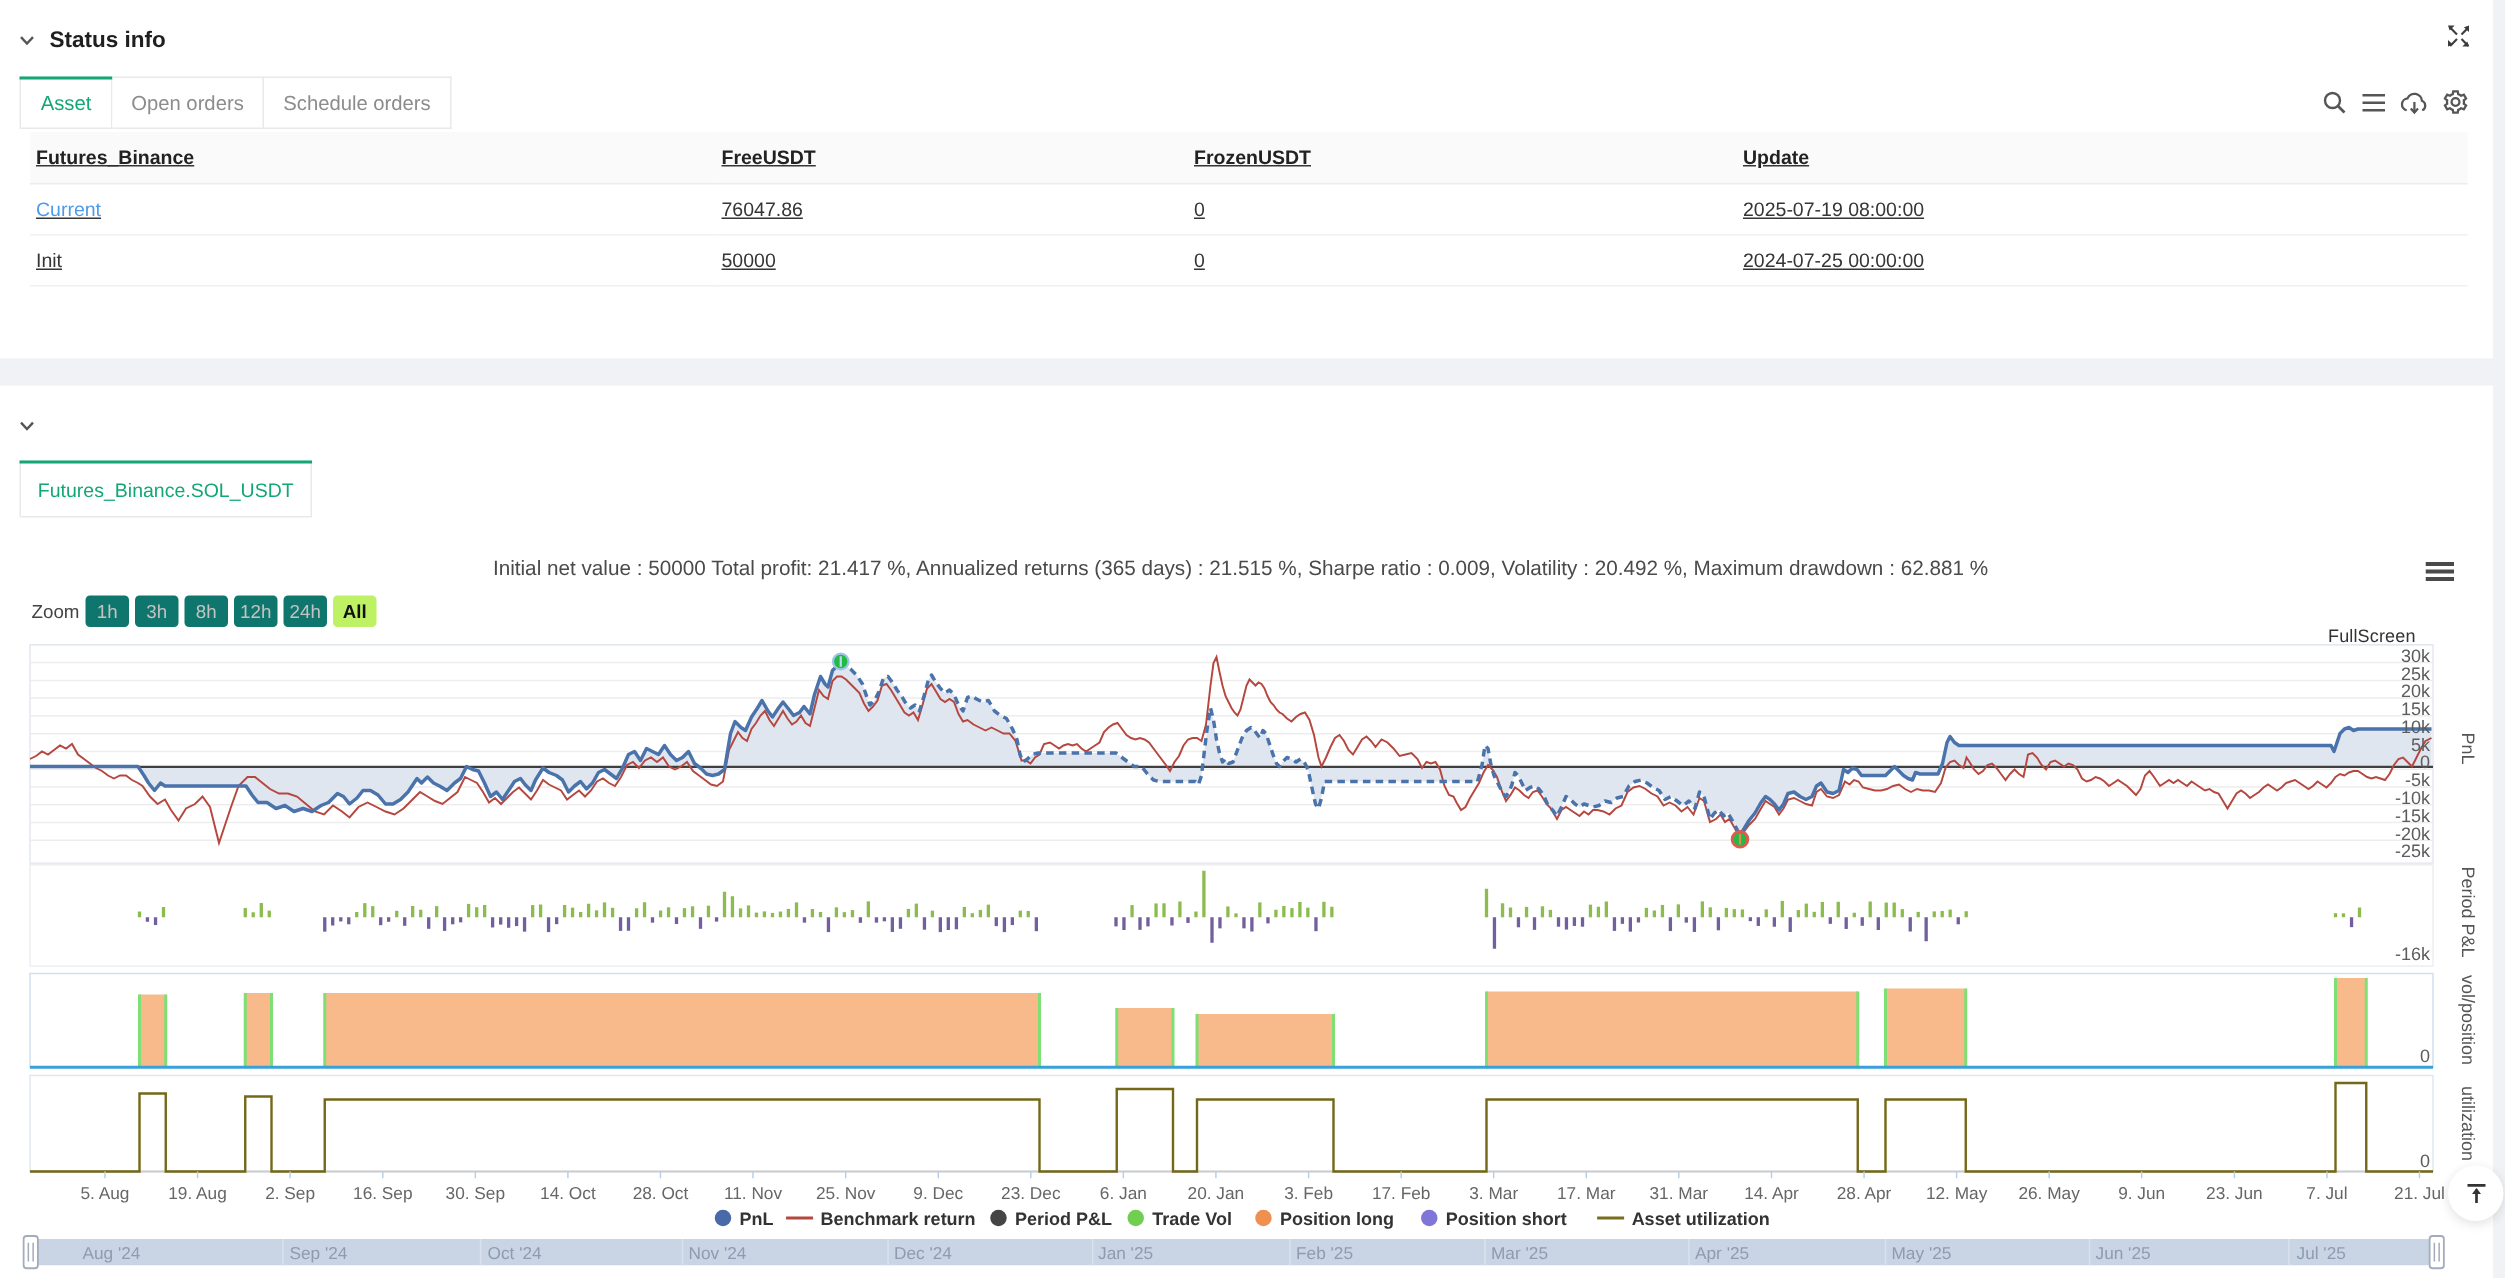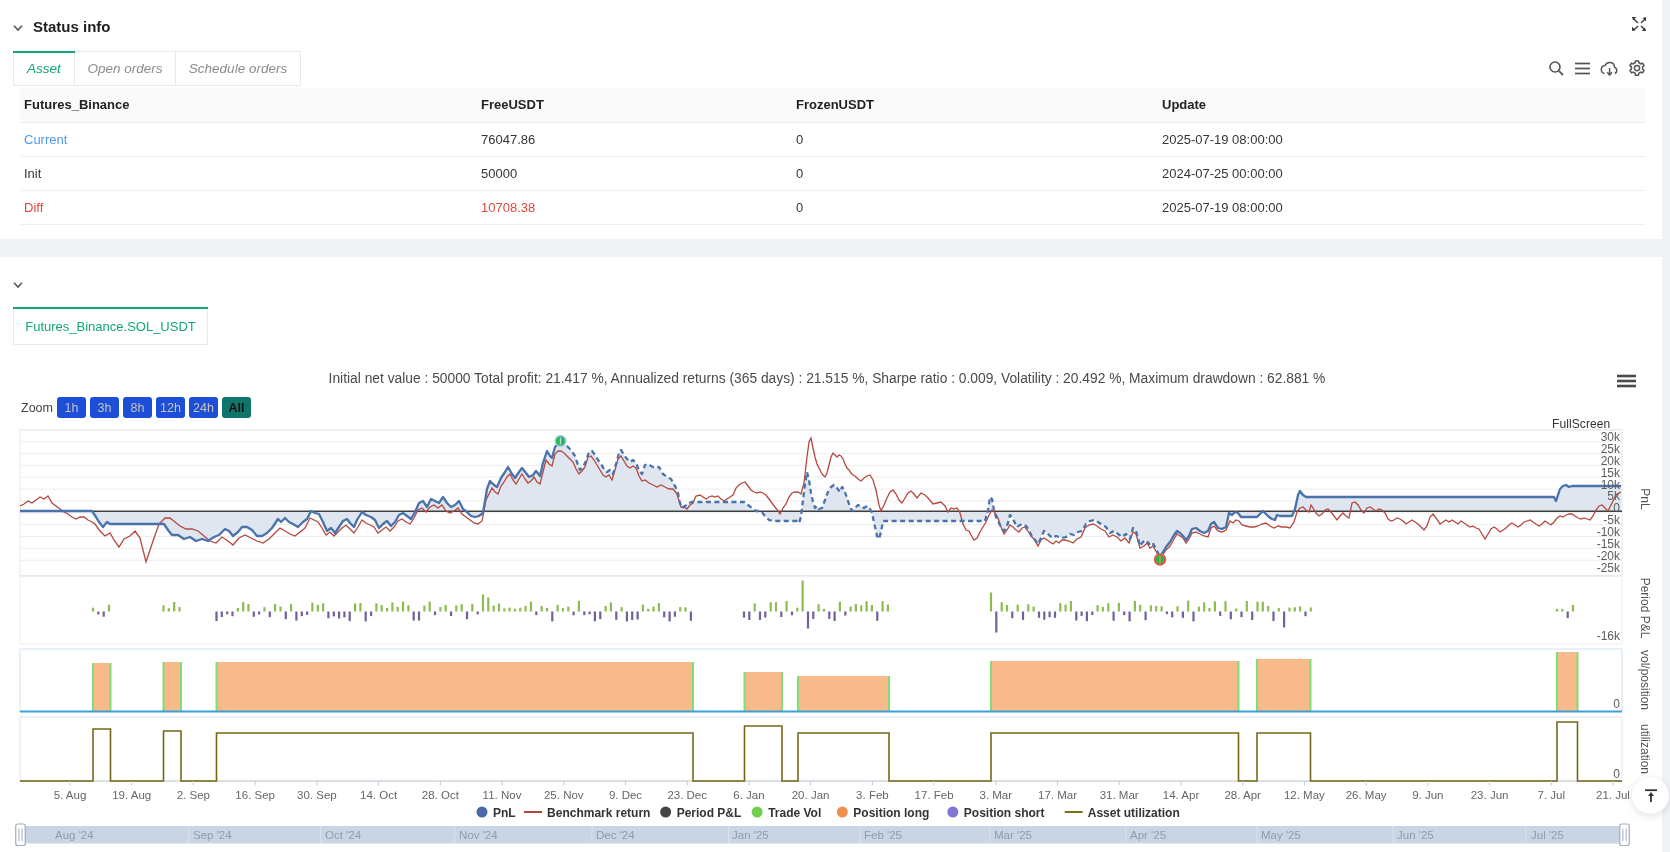--- a/index.html
+++ b/index.html
@@ -5,32 +5,32 @@
 .gutter { position:absolute; left:1662px; top:0; width:8px; height:852px; background:#f0f2f5; }
 .sep { position:absolute; left:0; top:239px; width:1662px; height:18px; background:#f0f2f5; }
 .sect-title { position:absolute; font-size:15px; font-weight:bold; color:#1f1f1f; }
 .chev { position:absolute; }
 .tabs { position:absolute; display:flex; }
 .tab { height:35px; border:1px solid #e9e9e9; border-left:none; background:#fff; display:flex; align-items:center; justify-content:center; font-size:13.5px; color:#8c8c8c; position:relative; }
 .tab.first { border-left:1px solid #e9e9e9; }
 .tab.active { color:#13a873; }
 .tab.sol { font-size:13px; }
 .tab.active::before { content:""; position:absolute; top:-1px; left:-1px; right:-1px; height:2px; background:#13a873; }
-table.grid { position:absolute; left:20px; top:88px; width:1625px; border-collapse:collapse; font-size:13px; color:#353535; }
+table.grid { position:absolute; left:20px; top:88px; width:1625px; border-collapse:collapse; font-size:13px; color:#353535;text-decoration:underline; }
 table.grid th { background:#fafafa; font-weight:bold; color:#222; text-align:left; height:34px; padding:0 0 0 4px; border-bottom:1px solid #ececec; }
 table.grid td { height:34px; padding:0 0 0 4px; border-bottom:1px solid #f0f0f0; }
 .blue { color:#4d9aec; }
 .red { color:#e0483c; }
 .icons-top { position:absolute; top:59px; left:1548px; display:flex; gap:9px; align-items:center; }
 .stats { position:absolute; top:371px; left:0; width:1654px; text-align:center; font-size:13.8px; color:#4a4a4a; }
 .fullscreen { position:absolute; top:373px; left:1552px; font-size:12px; color:#333; letter-spacing:0.1px;margin-top:44px; }
 .fsmenu { position:absolute; top:374px; left:1617px; }
 .zoomrow { position:absolute; top:397px; left:21px; display:flex; align-items:center; font-size:12.5px; color:#444; }
-.zbtn { width:29px; height:21px; margin-left:4px; background:#1d4ed8; color:#c3c3c3; border-radius:3px; display:flex; align-items:center; justify-content:center; font-size:12.5px; }
-.zbtn.all { background:#0f766e; color:#111; font-weight:bold; }
+.zbtn { width:29px; height:21px; margin-left:4px; background:#0f766e; color:#c3c3c3; border-radius:3px; display:flex; align-items:center; justify-content:center; font-size:12.5px; }
+.zbtn.all { background:#bef264; color:#111; font-weight:bold; }
 .backtop { position:absolute; left:1632px; top:777px; width:37px; height:37px; border-radius:50%; background:#fff; box-shadow:0 2px 8px rgba(0,0,0,0.12); display:flex; align-items:center; justify-content:center; }
 </style></head>
 <body>
 <div class="gutter"></div>
 <div class="sep"></div>
 
 <div class="chev" style="left:12px;top:20px;"><svg width="12" height="12" viewBox="0 0 12 12">
       <path d="M2 3.8 L6 8 L10 3.8" fill="none" stroke="#555" stroke-width="1.6"></path>
     </svg></div>
 <div class="sect-title" style="left:33px;top:18px;">Status info</div>
@@ -42,21 +42,21 @@
         <line x1="7" y1="7" x2="2.4" y2="2.4"></line>
       </g>
       <g fill="#3c3c3c">
         <path d="M15 1 L15 5.4 L13.9 4.3 L11.6 2.1 Z"></path>
         <path d="M1 15 L1 10.6 L2.1 11.7 L4.4 13.9 Z"></path>
         <path d="M15 15 L10.6 15 L11.7 13.9 L13.9 11.6 Z"></path>
         <path d="M1 1 L5.4 1 L4.3 2.1 L2.1 4.4 Z"></path>
       </g>
     </svg></div>
 
-<div class="tabs" style="left:13px;top:51px;font-style:italic;">
+<div class="tabs" style="left:13px;top:51px;">
   <div class="tab first active" style="width:62px;">Asset</div>
   <div class="tab" style="width:101px;">Open orders</div>
   <div class="tab" style="width:125px;">Schedule orders</div>
 </div>
 
 <div class="icons-top">
     <svg width="17" height="17" viewBox="0 0 17 17">
       <circle cx="7" cy="7" r="5" fill="none" stroke="#555" stroke-width="1.6"></circle>
       <line x1="10.8" y1="10.8" x2="15" y2="15" stroke="#555" stroke-width="1.8"></line>
     </svg>
@@ -96,26 +96,20 @@
         <td class="blue">Current</td>
         <td>76047.86</td>
         <td>0</td>
         <td>2025-07-19 08:00:00</td>
       </tr>
 <tr>
         <td>Init</td>
         <td>50000</td>
         <td>0</td>
         <td>2024-07-25 00:00:00</td>
-      </tr>
-<tr>
-        <td class="red">Diff</td>
-        <td class="red">10708.38</td>
-        <td>0</td>
-        <td>2025-07-19 08:00:00</td>
       </tr>
 </tbody>
   </table>
 
 <div class="chev" style="left:12px;top:277px;"><svg width="12" height="12" viewBox="0 0 12 12">
       <path d="M2 3.8 L6 8 L10 3.8" fill="none" stroke="#555" stroke-width="1.6"></path>
     </svg></div>
 <div class="sect-title" style="left:33px;top:274px;margin-top:32px;">Earnings overview</div>
 
 <div class="tabs" style="left:13px;top:307px;">

